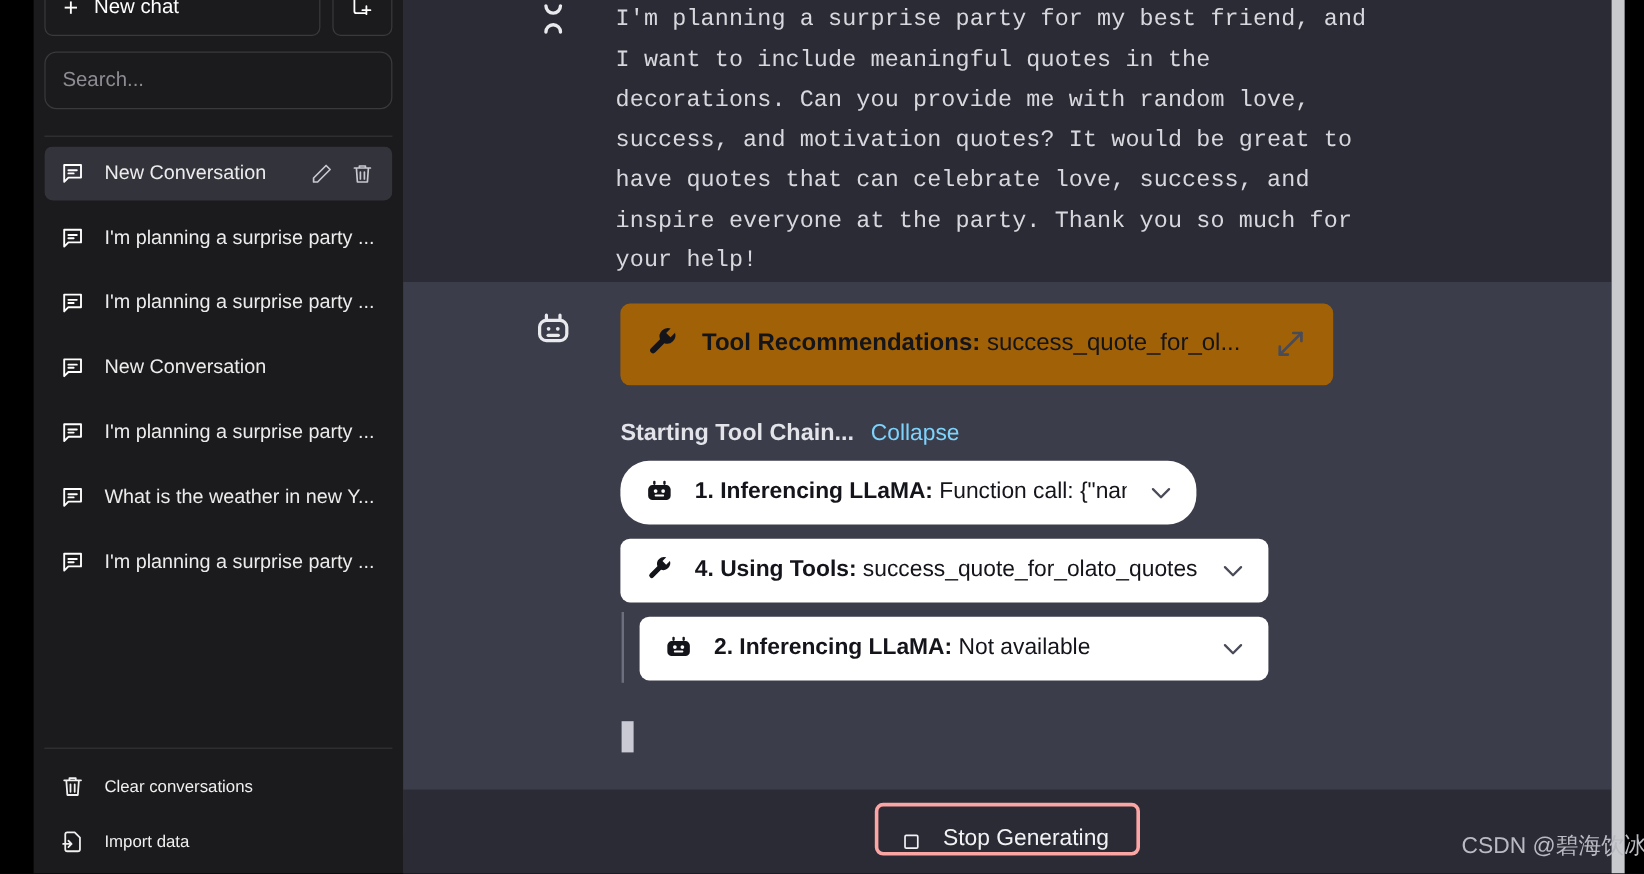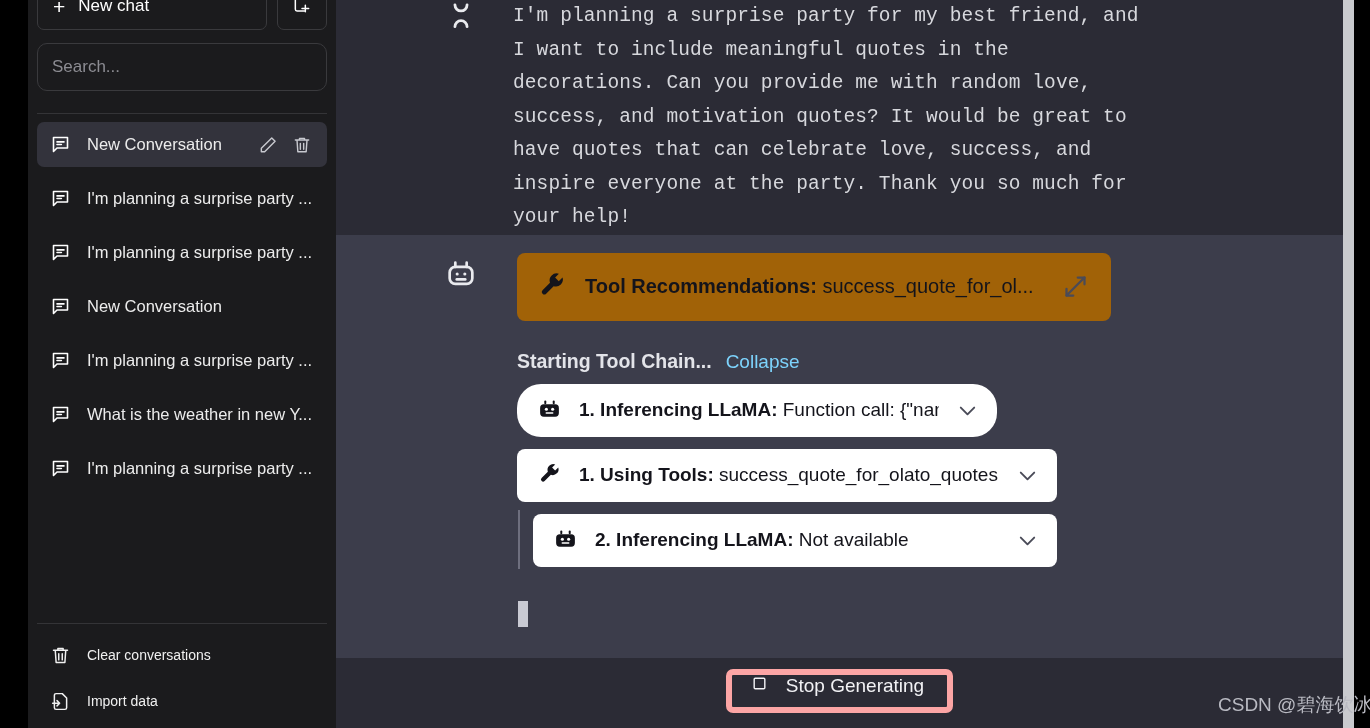--- a/index.html
+++ b/index.html
@@ -310,26 +310,26 @@
     width: 1007px;
     height: 70px;
     background: #2b2b35;
     display: flex;
     justify-content: center;
     align-items: flex-start;
     padding-top: 11px;
   }
   .stop-btn {
     height: 44px;
-    border: 6px solid #fca5a5;
+    border: 3px solid #fca5a5;
     border-radius: 7px;
     background: transparent;
     color: #f2f2f5;
     display: flex;
-    align-items: flex-start;
+    align-items: flex-end;
     gap: 18px;
     padding: 0 23px 0 19px;
     font-size: 19px;
     cursor: pointer;
     font-family: "Liberation Sans", sans-serif;
   }
 
   
   .scrollbar-track {
     position: absolute;
@@ -575,21 +575,21 @@
           </span>
         </div>
 
         <div class="step-card w2">
           <span class="icon">
             <svg width="25" height="25" viewBox="0 0 24 24" fill="#14141b">
               <path d="M20.4 4.2a5.6 5.6 0 0 1-7.1 7.1l-6 6a2 2 0 0 1-2.9-2.8l6-6a5.6 5.6 0 0 1 7.1-7.1l-3 3 2.9 2.9 3-3z"></path>
             </svg>
           </span>
           <span class="step-text">
-            <b>1. Using Tools:</b>
+            <b>4. Using Tools:</b>
             <span>success_quote_for_olato_quotes</span>
           </span>
           <span class="icon">
             <svg width="23" height="23" viewBox="0 0 24 24" fill="none" stroke="#4a4b58" stroke-width="2" stroke-linecap="round" stroke-linejoin="round">
               <path d="M5 9l7 7 7-7"></path>
             </svg>
           </span>
         </div>
 
         <div class="nested-row">

